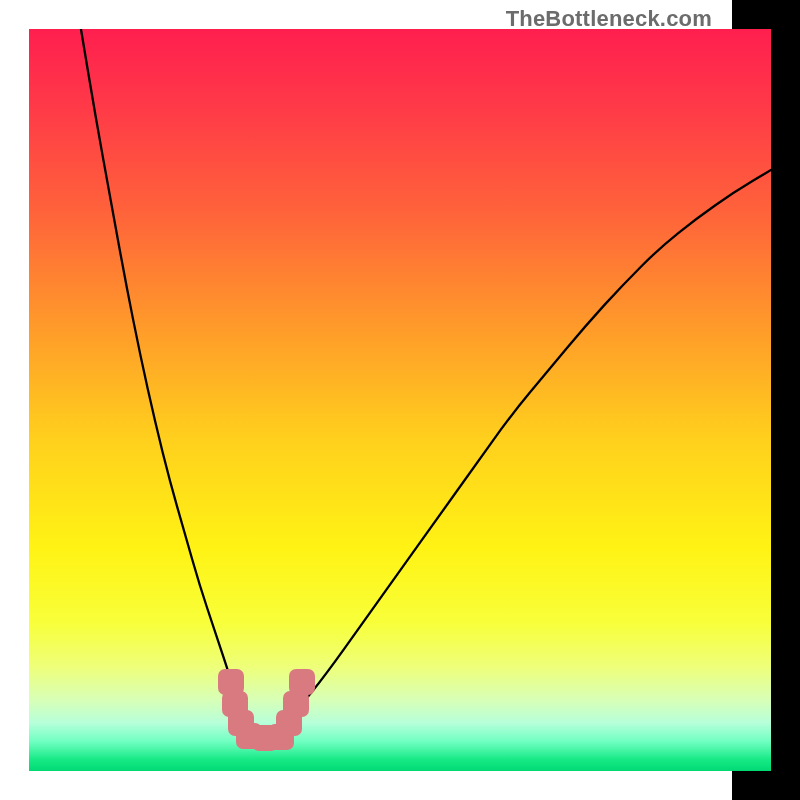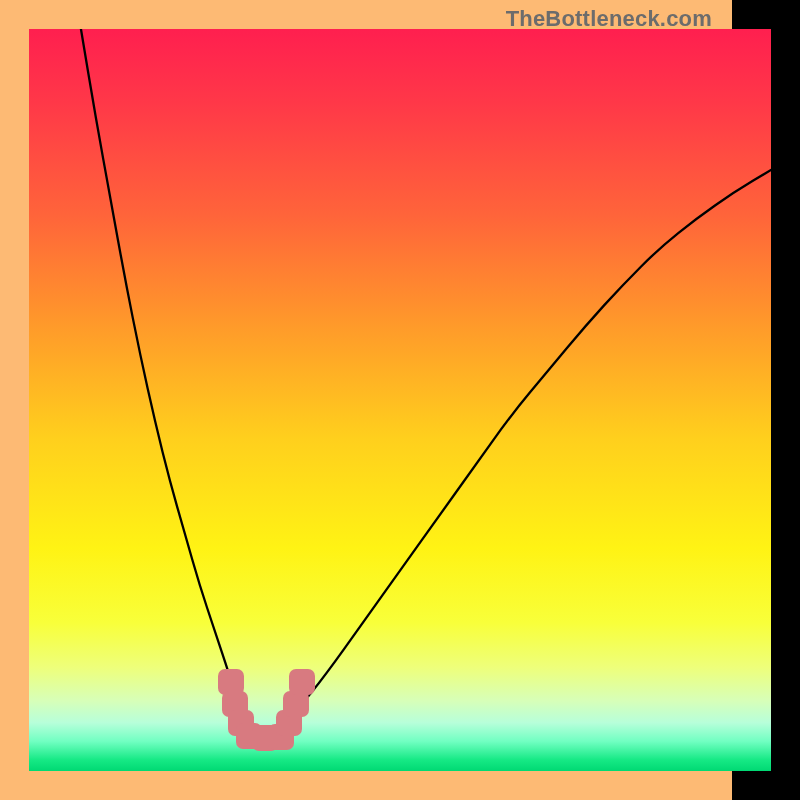--- a/index.html
+++ b/index.html
@@ -7,21 +7,21 @@
     padding: 0;
     width: 800px;
     height: 800px;
     background: #000;
     overflow: hidden;
   }
   .stage {
     position: relative;
     width: 732px;
     height: 800px;
-    background: #fdba74;
+    background: #ffffff;
   }
   .plot {
     position: absolute;
     left: 29px;
     top: 29px;
     width: 742px;
     height: 742px;
     overflow: hidden;
   }
   .gradient {

